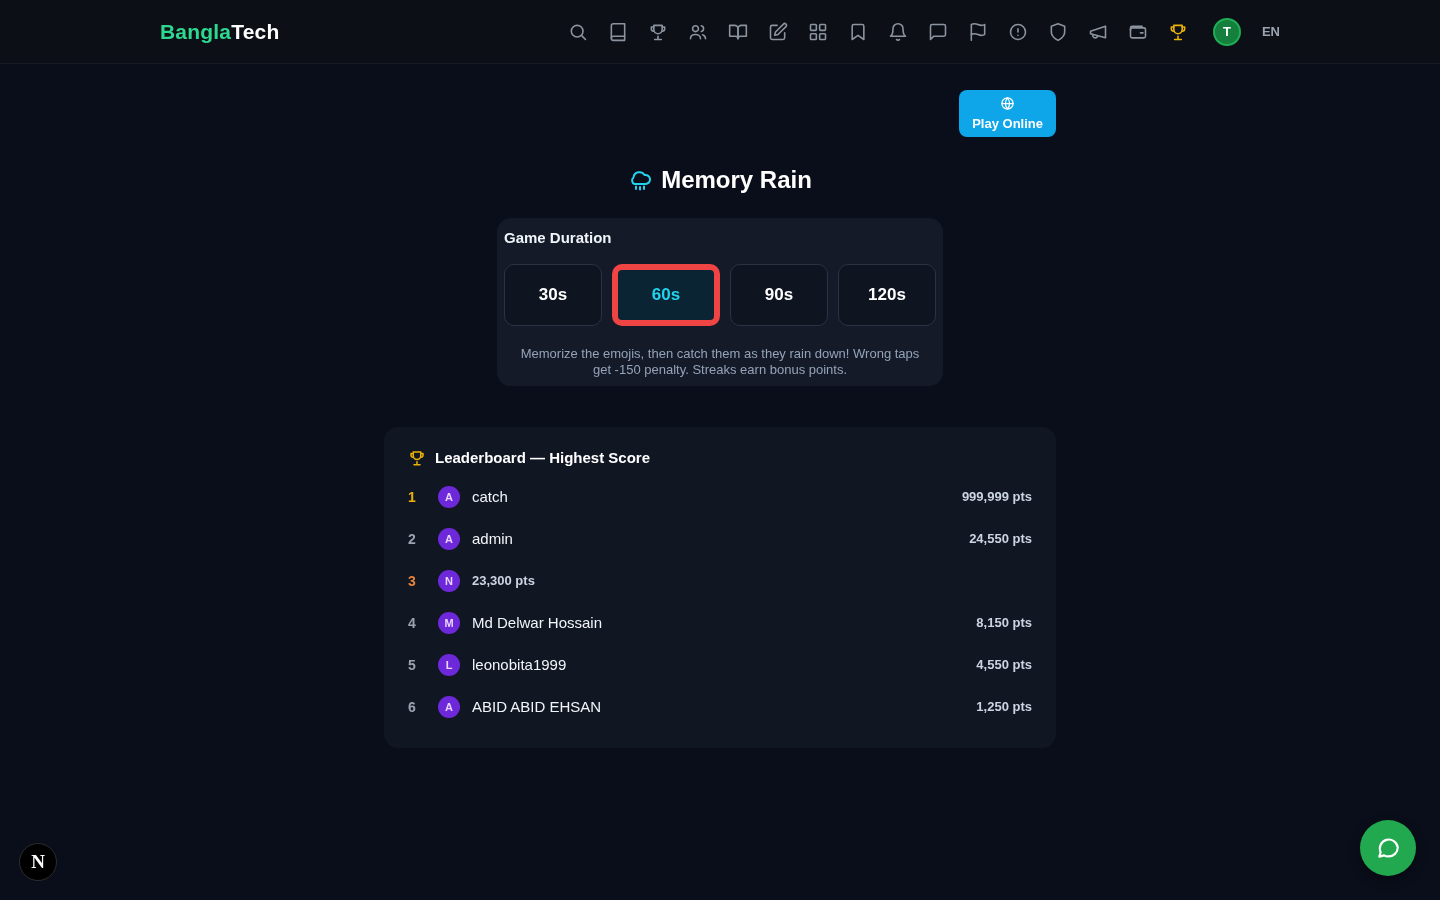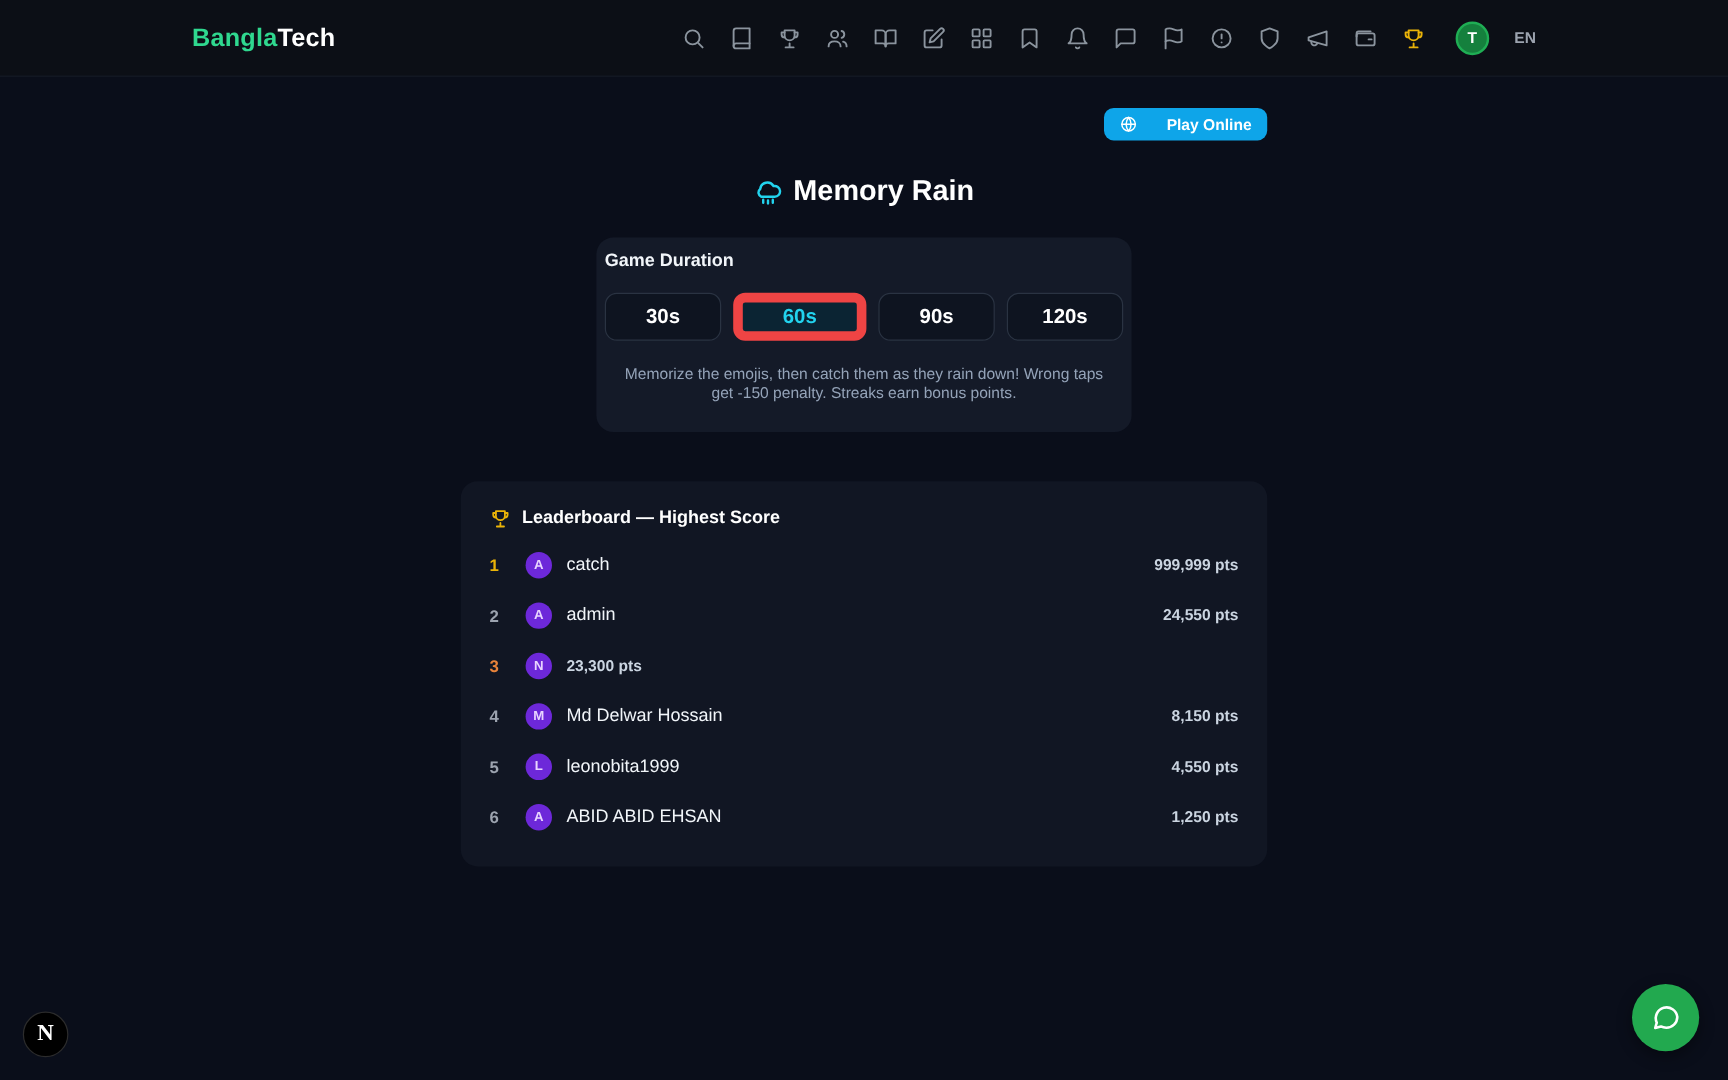--- a/index.html
+++ b/index.html
@@ -37,56 +37,56 @@
     color:#ffffff; font-size:13px; font-weight:bold;
     display:flex; align-items:center; justify-content:center;
     cursor:pointer; margin-left:5px;
   }
   .lang { color:#9ca3af; font-size:13px; font-weight:bold; cursor:pointer; margin-left:2px; }
 
   
   .content { width:672px; margin:0 auto; display:flex; flex-direction:column; }
   .play-online-row { display:flex; justify-content:flex-end; margin-top:26px; }
   .play-online {
-    display:inline-flex; align-items:center; gap:24px;
+    display:inline-flex; align-items:center; gap:5px;
     background:#0ea5e9; color:#ffffff;
     border:none; border-radius:8px;
     font-family:inherit; font-size:13px; font-weight:600;
-    padding:6px 13px; cursor:pointer;
+    padding:6px 13px; cursor:pointer;flex-direction:column;
   }
   .play-online svg { width:15px; height:15px; stroke:#ffffff; fill:none; stroke-width:2; stroke-linecap:round; }
 
   .page-title {
     margin-top:29px;
     display:flex; align-items:center; justify-content:center; gap:9px;
     font-size:24px; font-weight:bold; color:#ffffff;text-align:center;
   }
   .page-title svg { width:24px; height:24px; stroke:#22d3ee; fill:none; stroke-width:2; stroke-linecap:round; stroke-linejoin:round; }
 
   
   .game-card {
     width:446px; margin:24px auto 0;
     background:#141a28; border-radius:14px;
     padding:7px;
   }
   .duration-label { font-size:15px; font-weight:600; color:#f1f5f9; margin:4px 0 18px; }
   .duration-row { display:flex; gap:10px; }
   .duration-btn {
-    flex:1; height:40px;
+    flex:1; height:62px;
     background:#0e1420; color:#ffffff;
     border:1px solid #2a3342; border-radius:10px;
     font-family:inherit; font-size:17px; font-weight:bold;
     cursor:pointer;
   }
   .duration-btn.selected {
     background:#0b2433; color:#22d3ee;
-    border:8px solid #ef4444;
+    border:6px solid #ef4444;
   }
   .game-desc {
-    margin:20px auto 16px; width:400px;
+    margin:20px auto 0; width:400px;
     text-align:center; color:#94a3b8; font-size:13px; line-height:1.25;
   }
   .start-btn {
     width:100%; height:37px; margin-top:18px;
     background:linear-gradient(90deg,#0891b2,#1d4ed8);
     color:#ffffff; border:none; border-radius:9px;
     font-family:inherit; font-size:15px; font-weight:600;
     cursor:pointer;
   }
 

